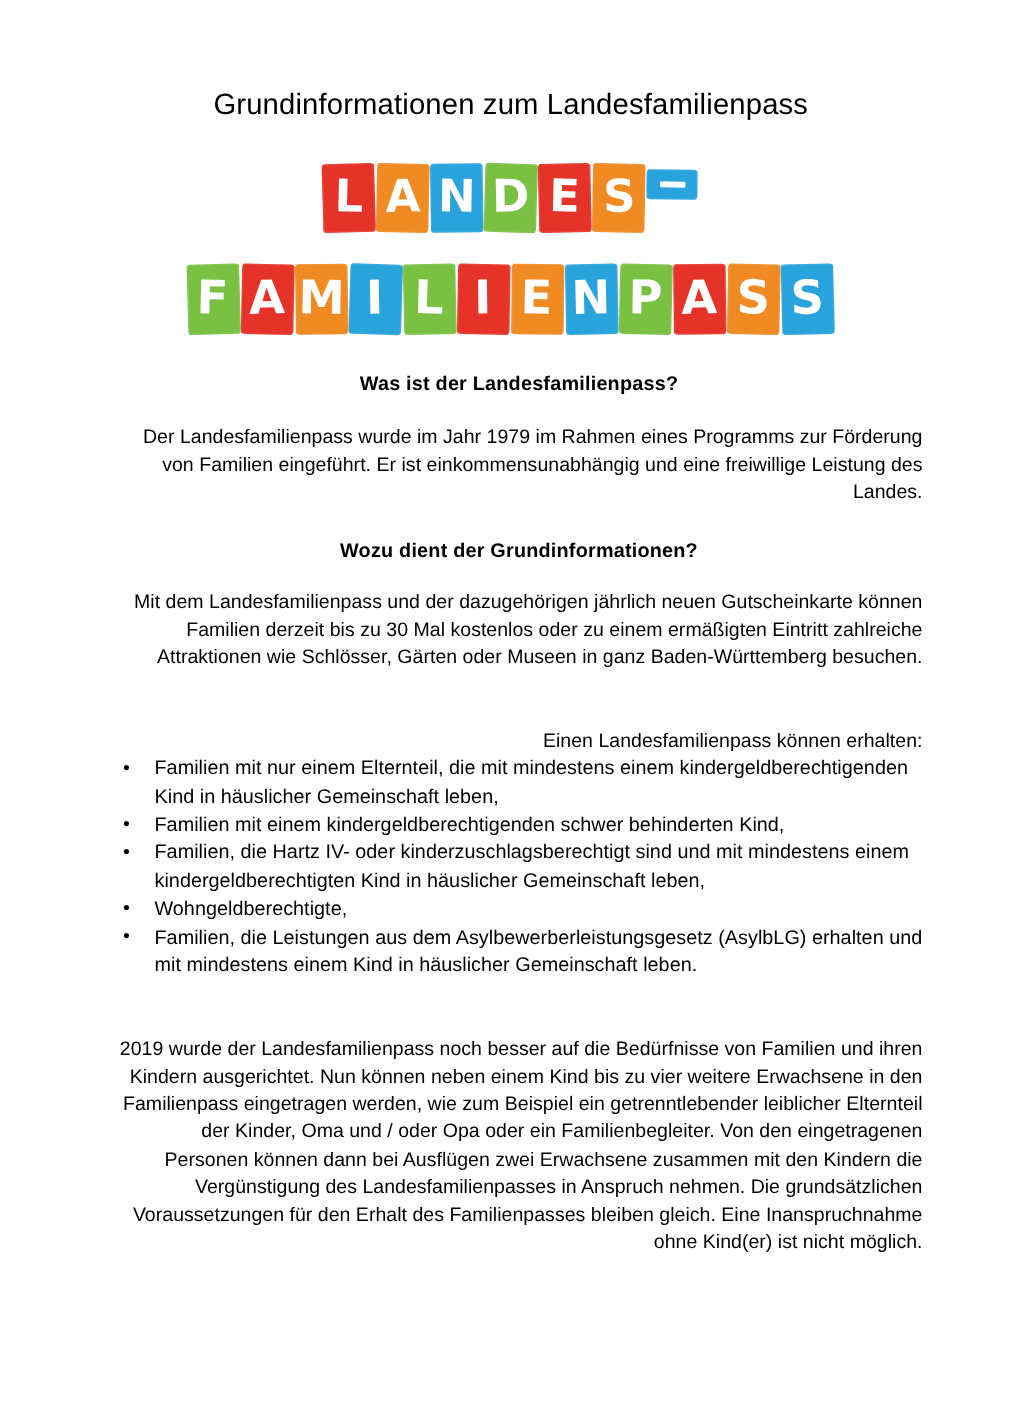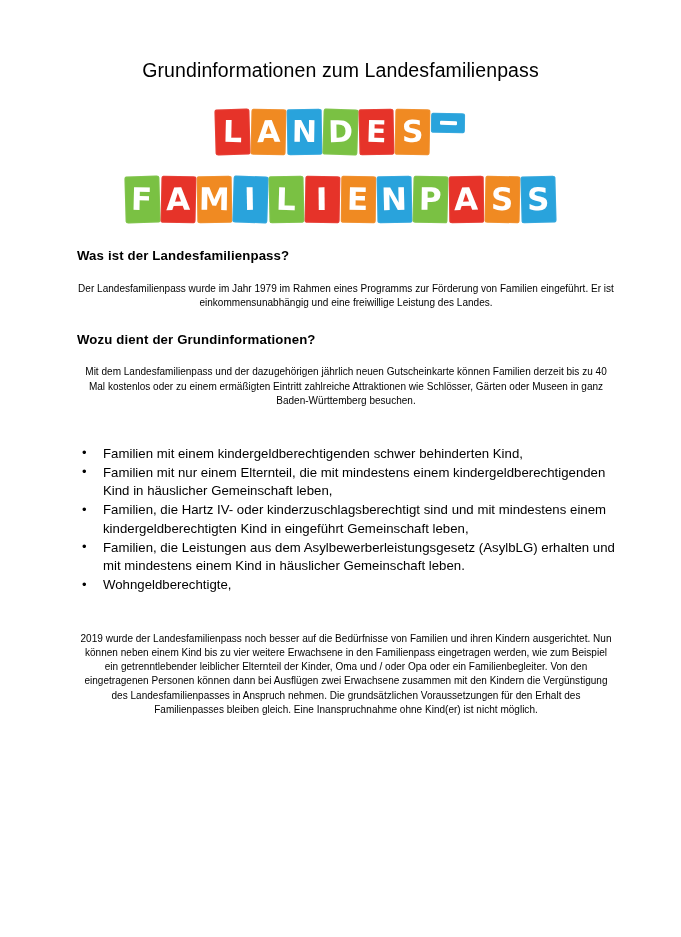--- a/index.html
+++ b/index.html
@@ -108,28 +108,29 @@
     padding: 0 66px 0 77px;
     margin-top: 24px;
   }
   h2.section {
     font-size: 13.2px;
     font-weight: 700;
     margin: 0;
     padding: 0;
     line-height: 1.35;
     letter-spacing: 0.15px;
+    text-align: center;
   }
   p.para {
-    font-size: 10px;
+    font-size: 13px;
     font-weight: 400;
     line-height: 1.42;
     margin: 0;
     padding: 0;
-    text-align: center;
+    text-align: right;
     letter-spacing: 0.02px;
   }
   .gap-after-heading { height: 17px; }
   .gap-after-para { height: 20px; }
 
   ul.bullets {
     list-style: none;
     margin: 0;
     padding: 0;
   }
@@ -224,30 +225,31 @@
 
   <div class="content">
 
     <h2 class="section">Was ist der Landesfamilienpass?</h2>
     <div class="gap-after-heading"></div>
     <p class="para">Der Landesfamilienpass wurde im Jahr 1979 im Rahmen eines Programms zur Förderung von Familien eingeführt. Er ist einkommensunabhängig und eine freiwillige Leistung des Landes.</p>
     <div class="gap-after-para"></div>
 
     <h2 class="section">Wozu dient der Grundinformationen?</h2>
     <div class="gap-after-heading"></div>
-    <p class="para">Mit dem Landesfamilienpass und der dazugehörigen jährlich neuen Gutscheinkarte können Familien derzeit bis zu 40 Mal kostenlos oder zu einem ermäßigten Eintritt zahlreiche Attraktionen wie Schlösser, Gärten oder Museen in ganz Baden-Württemberg besuchen.</p>
+    <p class="para">Mit dem Landesfamilienpass und der dazugehörigen jährlich neuen Gutscheinkarte können Familien derzeit bis zu 30 Mal kostenlos oder zu einem ermäßigten Eintritt zahlreiche Attraktionen wie Schlösser, Gärten oder Museen in ganz Baden-Württemberg besuchen.</p>
     <div class="gap-after-para"></div>
 
     <div class="gap-after-heading"></div>
+    <p class="para">Einen Landesfamilienpass können erhalten:</p>
     <ul class="bullets">
+        <li>Familien mit nur einem Elternteil, die mit mindestens einem kindergeldberechtigenden Kind in häuslicher Gemeinschaft leben,</li>
         <li>Familien mit einem kindergeldberechtigenden schwer behinderten Kind,</li>
-        <li>Familien mit nur einem Elternteil, die mit mindestens einem kindergeldberechtigenden Kind in häuslicher Gemeinschaft leben,</li>
-        <li>Familien, die Hartz IV- oder kinderzuschlagsberechtigt sind und mit mindestens einem kindergeldberechtigten Kind in eingeführt Gemeinschaft leben,</li>
+        <li>Familien, die Hartz IV- oder kinderzuschlagsberechtigt sind und mit mindestens einem kindergeldberechtigten Kind in häuslicher Gemeinschaft leben,</li>
+        <li>Wohngeldberechtigte,</li>
         <li>Familien, die Leistungen aus dem Asylbewerberleistungsgesetz (AsylbLG) erhalten und mit mindestens einem Kind in häuslicher Gemeinschaft leben.</li>
-        <li>Wohngeldberechtigte,</li>
       </ul>
     <div class="gap-after-para"></div>
 
     <div class="gap-after-heading"></div>
     <p class="para">2019 wurde der Landesfamilienpass noch besser auf die Bedürfnisse von Familien und ihren Kindern ausgerichtet. Nun können neben einem Kind bis zu vier weitere Erwachsene in den Familienpass eingetragen werden, wie zum Beispiel ein getrenntlebender leiblicher Elternteil der Kinder, Oma und / oder Opa oder ein Familienbegleiter. Von den eingetragenen Personen können dann bei Ausflügen zwei Erwachsene zusammen mit den Kindern die Vergünstigung des Landesfamilienpasses in Anspruch nehmen. Die grundsätzlichen Voraussetzungen für den Erhalt des Familienpasses bleiben gleich. Eine Inanspruchnahme ohne Kind(er) ist nicht möglich.</p>
 
   </div>
 </div>
 
 </body></html>

